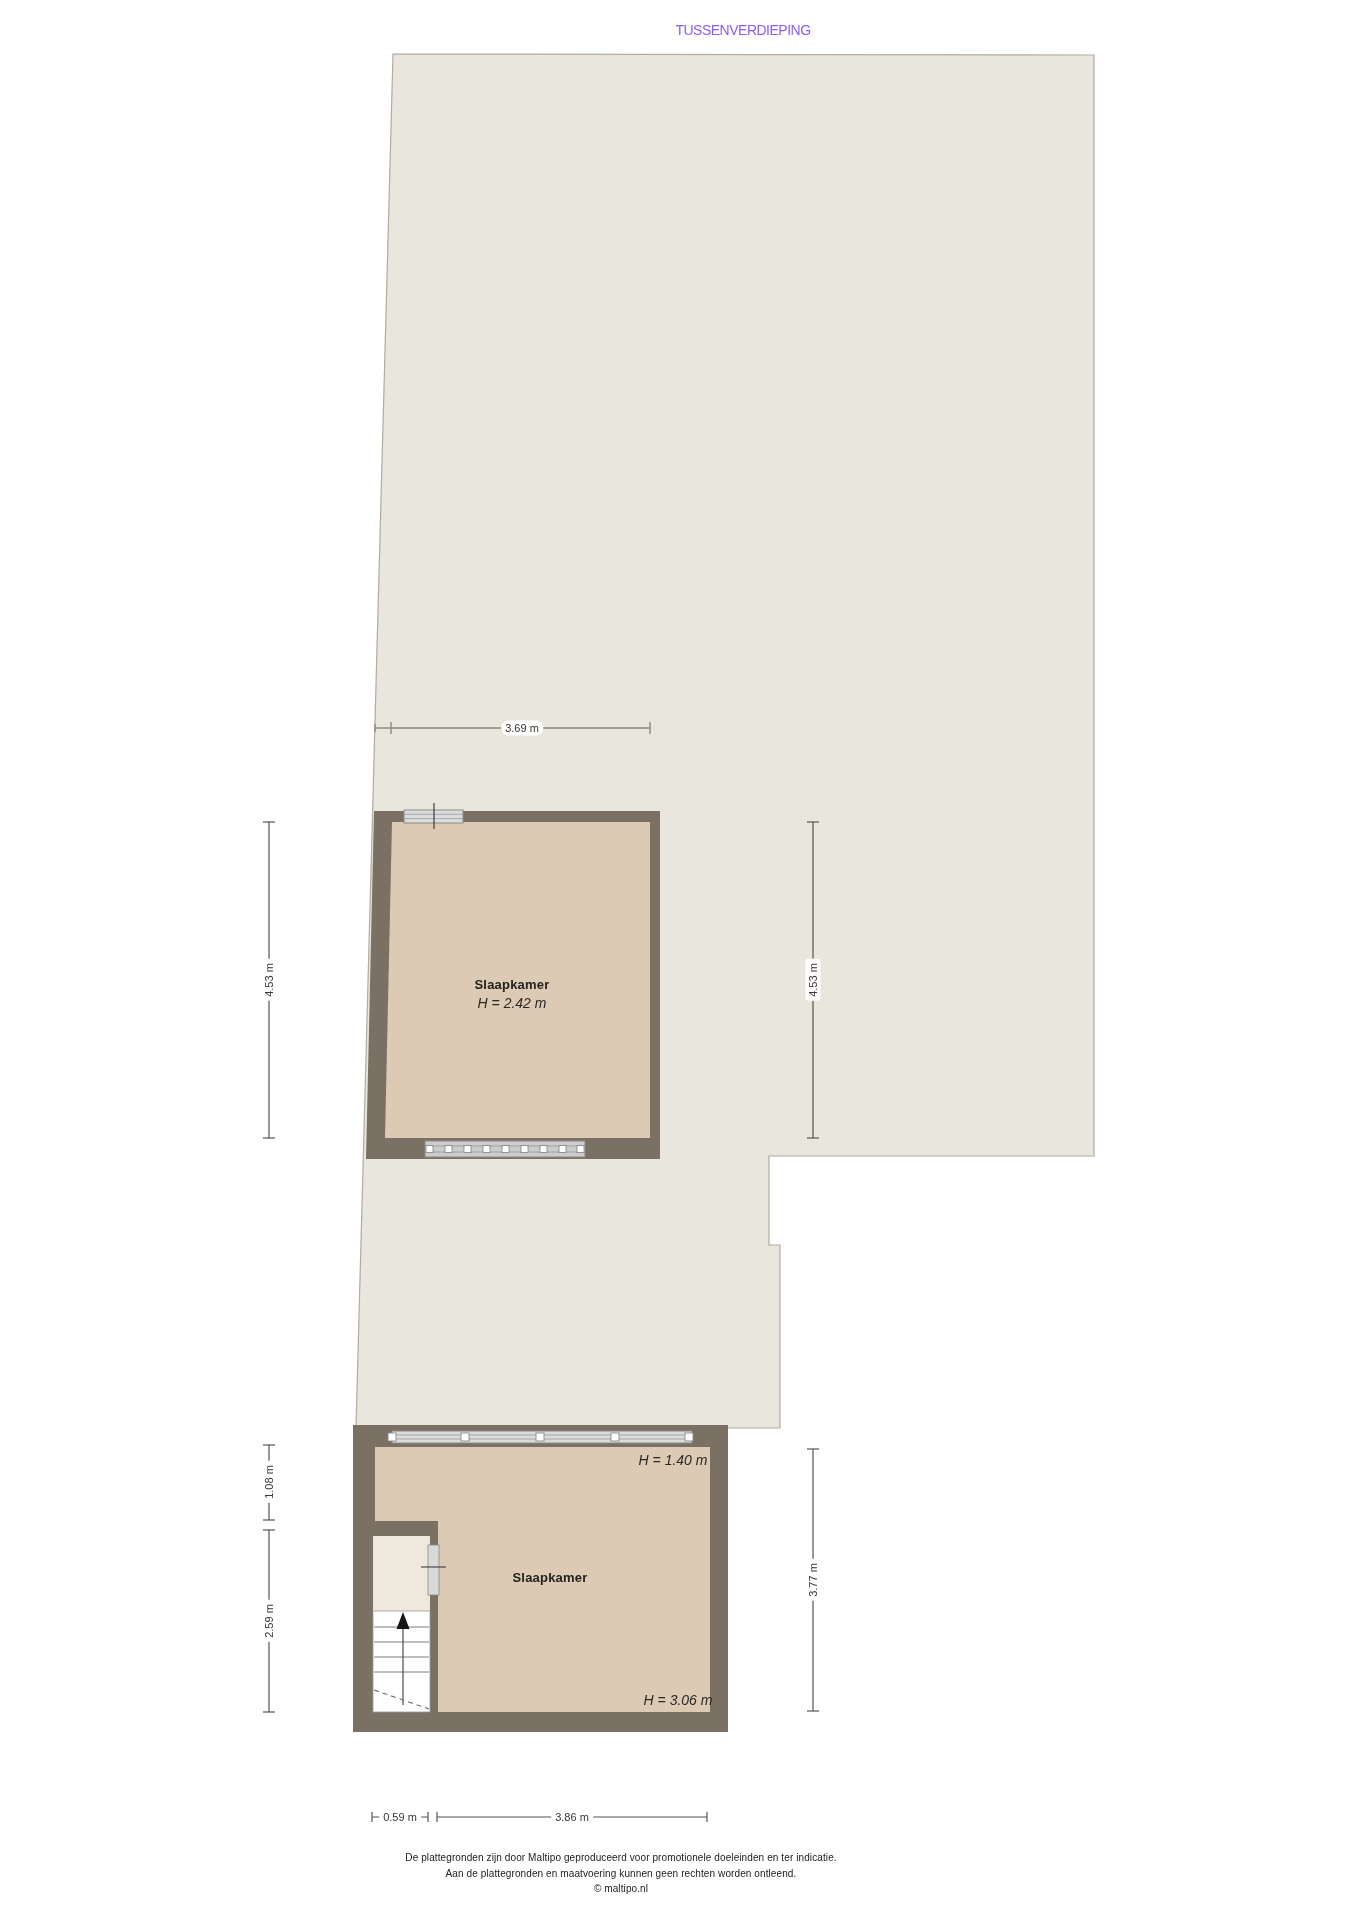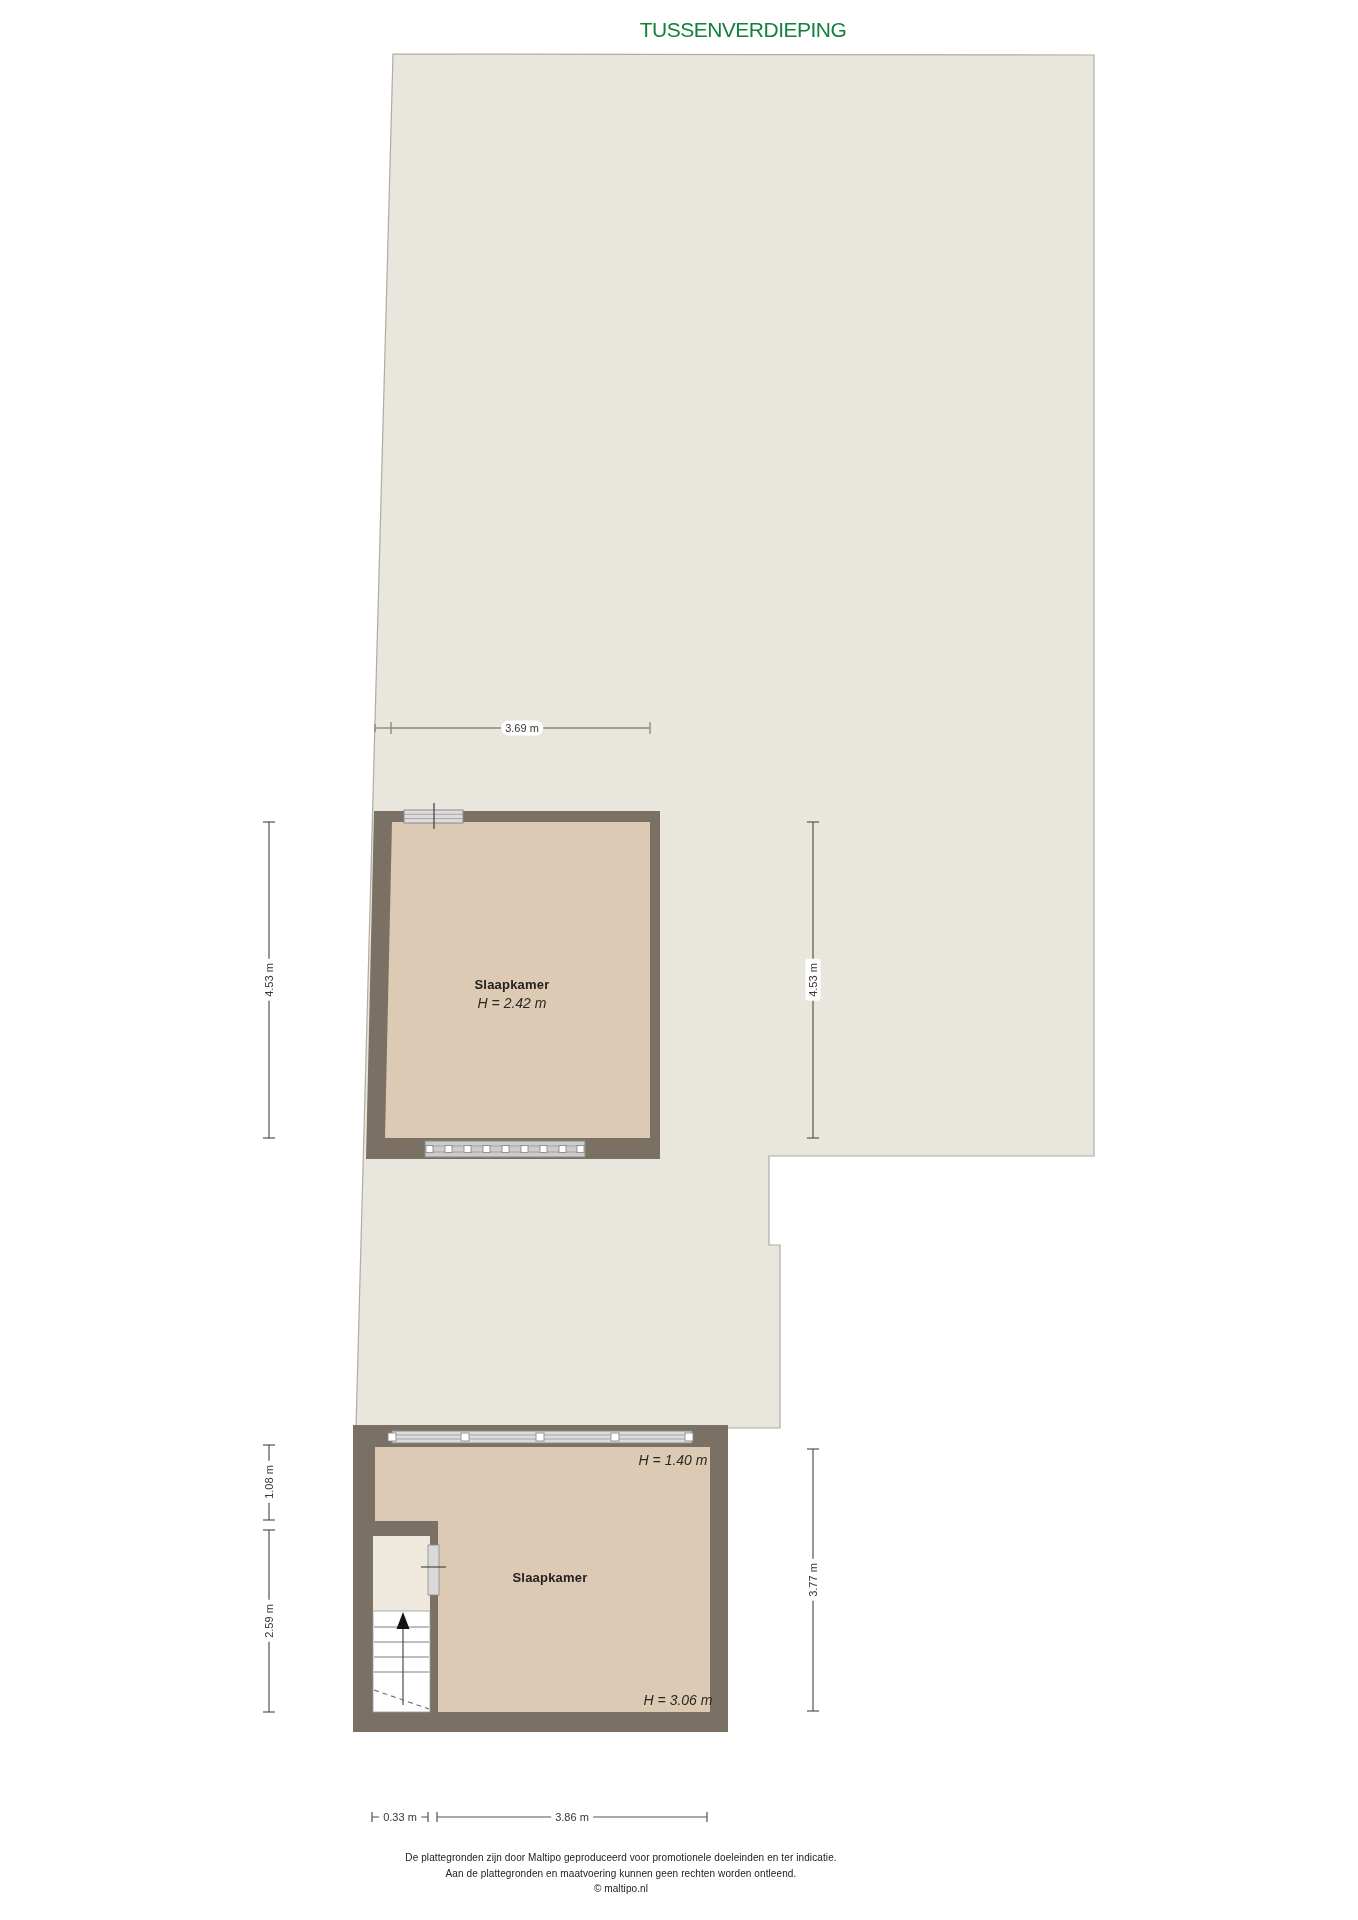--- a/index.html
+++ b/index.html
@@ -3,21 +3,21 @@
 <meta charset="utf-8">
 <style>
   html,body{margin:0;padding:0;background:#ffffff;}
   #page{
     position:relative;width:1358px;height:1920px;background:#ffffff;overflow:hidden;
     font-family:"Liberation Sans", sans-serif;color:#1f1f1f;
   }
   #plan-svg{position:absolute;left:0;top:0;}
   .lbl{position:absolute;transform:translate(-50%,-50%);white-space:nowrap;}
   .title{
-    font-size:21px;font-weight:400;letter-spacing:-0.5px;color:#15803d;
+    font-size:14px;font-weight:400;letter-spacing:-0.5px;color:#8b5cf6;
   }
   .room-name{font-size:13px;font-weight:600;color:#23211e;letter-spacing:0.2px;}
   .room-h{font-size:14px;font-style:italic;font-weight:500;color:#2a2824;}
   .dim-pill{
     font-size:11px;color:#3a362f;background:#ffffff;border-radius:3px;
     padding:1px 4px;line-height:13px;
   }
   .dim-pill.vert{transform:translate(-50%,-50%) rotate(-90deg);}
   .footer-line{font-size:10px;color:#23211e;letter-spacing:0.1px;}
 </style>
@@ -163,20 +163,20 @@
   <div class="lbl dim-pill vert" style="left:269px;top:1482px;">1.08 m</div>
 
   <div class="lbl dim-pill vert" style="left:269px;top:1621px;">2.59 m</div>
 
   <div class="lbl dim-pill vert" style="left:813px;top:1580px;">3.77 m</div>
 
   <div class="lbl room-h" style="left:673px;top:1460px;">H = 1.40 m</div>
   <div class="lbl room-name" style="left:550px;top:1577px;">Slaapkamer</div>
   <div class="lbl room-h" style="left:678px;top:1700px;">H = 3.06 m</div>
 
-  <div class="lbl dim-pill" style="left:400px;top:1817px;">0.33 m</div>
+  <div class="lbl dim-pill" style="left:400px;top:1817px;">0.59 m</div>
   <div class="lbl dim-pill" style="left:572px;top:1817px;">3.86 m</div>
 
   <div class="lbl footer-line" style="left:621px;top:1857px;">De plattegronden zijn door Maltipo geproduceerd voor promotionele doeleinden en ter indicatie.</div>
   <div class="lbl footer-line" style="left:621px;top:1873px;">Aan de plattegronden en maatvoering kunnen geen rechten worden ontleend.</div>
   <div class="lbl footer-line" style="left:621px;top:1888px;">© maltipo.nl</div>
 
 </div>
 
 </body></html>

